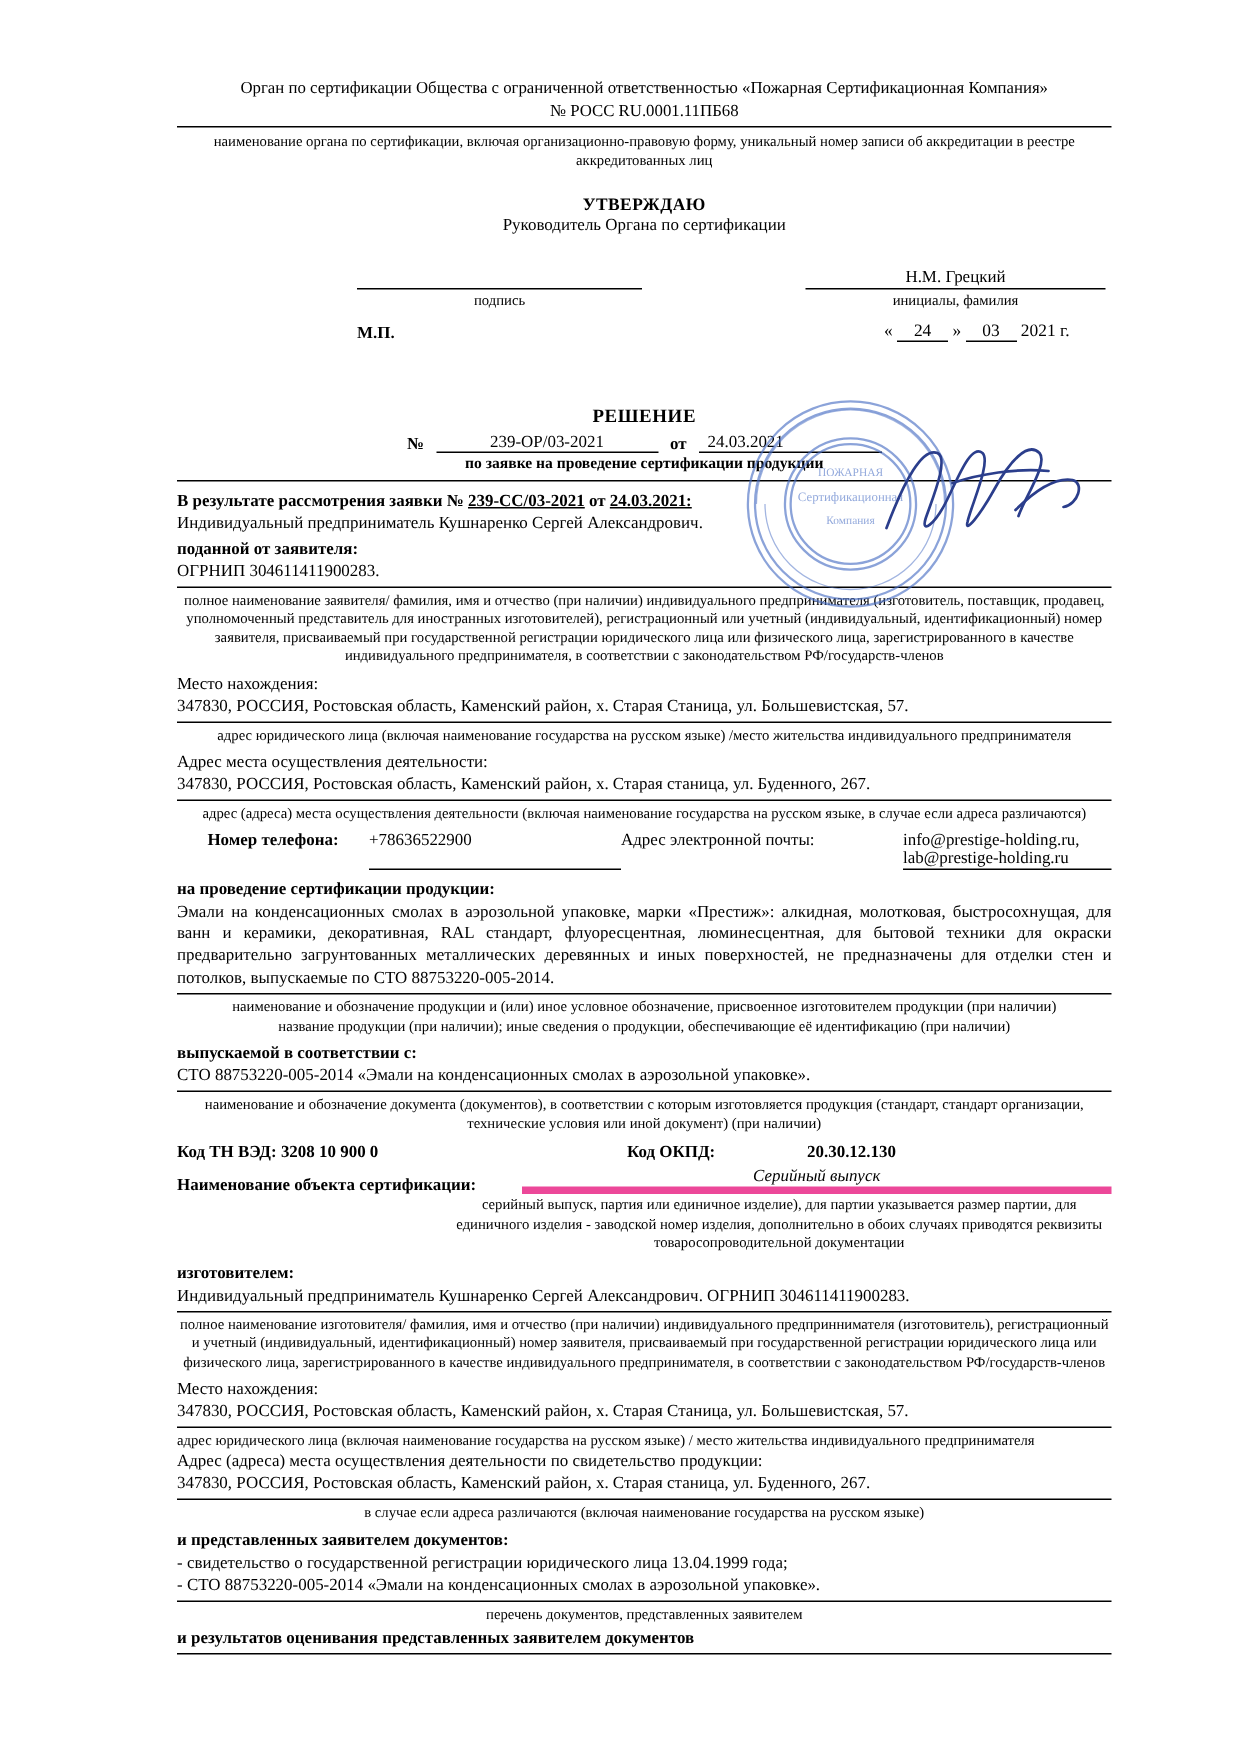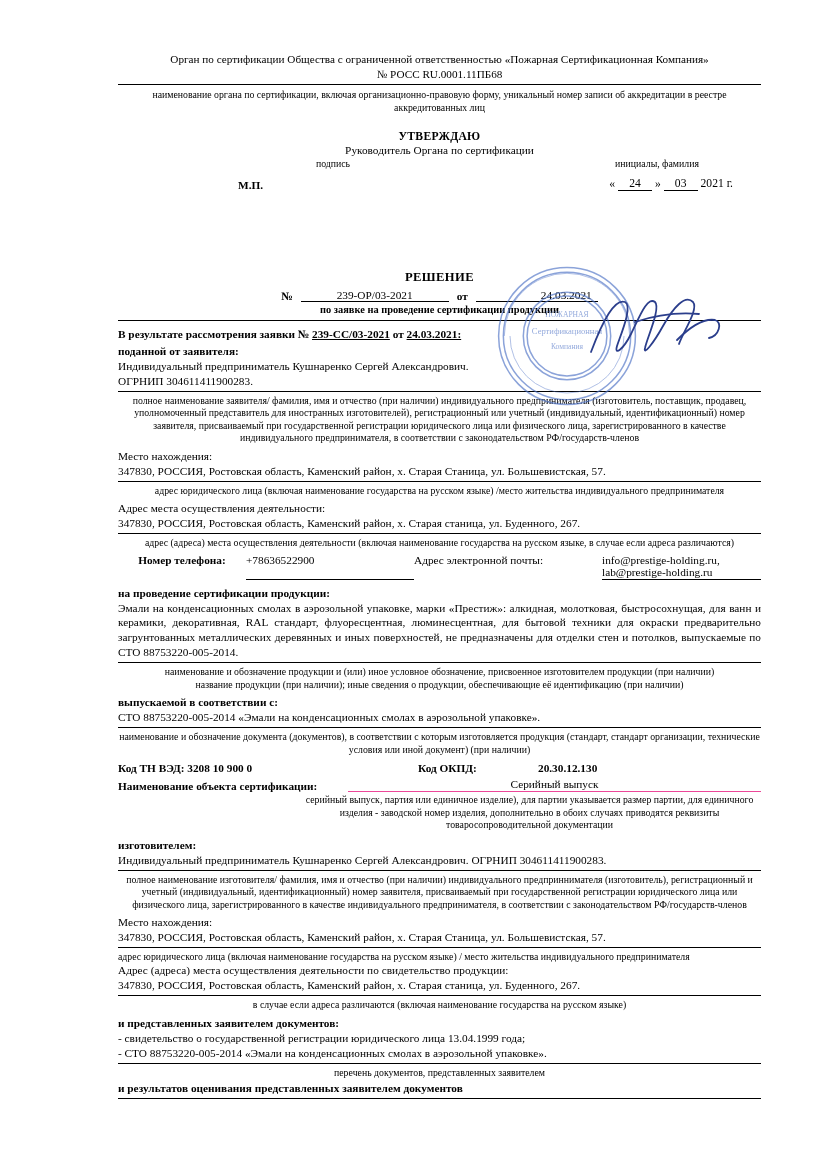--- a/index.html
+++ b/index.html
@@ -13,21 +13,21 @@
     font-family: "Liberation Serif", serif;
     color: #000000;
     position: relative;
     overflow: hidden;
   }
   .page {
     position: relative;
     width: 827px;
     height: 936px;
     box-sizing: border-box;
-    padding: 52px 66px 0 118px;
+    padding: 52px 86px 0 118px;
   }
   .center { text-align: center; }
   .bold { font-weight: bold; }
   .underline { text-decoration: underline; }
 
   .t11 { font-size: 11.3px; line-height: 1.32; }
 
   .hdr-line {
     text-align: center;
     font-size: 11.2px;
@@ -137,21 +137,21 @@
   .decision-row .lbl { font-weight: bold; }
   .decision-row .val {
     border-bottom: 1px solid #000;
     min-width: 136px;
     text-align: center;
     padding: 0 6px;
   }
   .decision-row .val2 {
     border-bottom: 1px solid #000;
     min-width: 110px;
-    text-align: right;
+    text-align: left;
     padding: 0 6px;
   }
   .decision-sub {
     text-align: center;
     font-size: 10.4px;
     margin-top: 2px;
   }
 
   .section-line {
     border-bottom: 1px solid #000;
@@ -198,23 +198,24 @@
 
   .obj-row {
     display: flex;
     align-items: flex-end;
     font-size: 11.3px;
     margin-top: 4px;
   }
   .obj-row .o1 { flex: 0 0 230px; font-weight: bold; }
   .obj-row .o2 {
     flex: 1;
-    border-bottom: 1px solid #ec4899;
+    border-bottom: 5px solid #ec4899;
     text-align: center;
     padding-bottom: 1px;
+    font-style: italic;
   }
 
   .stamp {
     position: absolute;
     left: 373px;
     top: 130px;
     width: 152px;
     height: 152px;
     pointer-events: none;
     opacity: .85;
@@ -238,20 +239,25 @@
     <div class="hdr-line">Орган по сертификации Общества с ограниченной ответственностью «Пожарная Сертификационная Компания»</div>
     <div class="hdr-line">№ РОСС RU.0001.11ПБ68</div>
     <div class="hr-full"></div>
     <div class="small-note">наименование органа по сертификации, включая организационно-правовую форму, уникальный номер записи об аккредитации в реестре аккредитованных лиц</div>
   </div>
 
   <div class="approve-wrap">
     <div class="approve-title">УТВЕРЖДАЮ</div>
     <div class="approve-sub">Руководитель Органа по сертификации</div>
 
+    <div class="sign-row">
+      <div class="sign-line"></div>
+      <div class="sign-gap"></div>
+      <div class="name-line">Н.М. Грецкий</div>
+    </div>
     <div class="sub-row">
       <div class="a">подпись</div>
       <div class="b"></div>
       <div class="c">инициалы, фамилия</div>
     </div>
 
     <div class="mp-row">
       <div class="mp">М.П.</div>
       <div class="date-line">
         «&nbsp;<span class="u">24</span>&nbsp;»
@@ -302,22 +308,22 @@
 
   <div>
 
     <p class="t11 bold mt2">
       <span>В результате рассмотрения заявки №</span>
       <span class="underline">239-СС/03-2021</span>
       <span>от</span>
       <span class="underline">24.03.2021:</span>
     </p>
 
+    <p class="t11">Индивидуальный предприниматель Кушнаренко Сергей Александрович.</p>
     <p class="t11 bold mt2">поданной от заявителя:</p>
-    <p class="t11">Индивидуальный предприниматель Кушнаренко Сергей Александрович.</p>
     <p class="t11">ОГРНИП 304611411900283.</p>
     <div class="row-line"></div>
     <p class="note-left center" style="text-align:center">полное наименование заявителя/ фамилия, имя и отчество (при наличии) индивидуального предпринимателя (изготовитель, поставщик, продавец, уполномоченный представитель для иностранных изготовителей), регистрационный или учетный (индивидуальный, идентификационный) номер заявителя, присваиваемый при государственной регистрации юридического лица или физического лица, зарегистрированного в качестве индивидуального предпринимателя, в соответствии с законодательством РФ/государств-членов</p>
 
     <p class="t11 mt4">Место нахождения:</p>
     <p class="t11">347830, РОССИЯ, Ростовская область, Каменский район, х. Старая Станица, ул. Большевистская, 57.</p>
     <div class="row-line"></div>
     <p class="small-note">адрес юридического лица (включая наименование государства на русском языке) /место жительства индивидуального предпринимателя</p>
 
     <p class="t11 mt4">Адрес места осуществления деятельности:</p>

